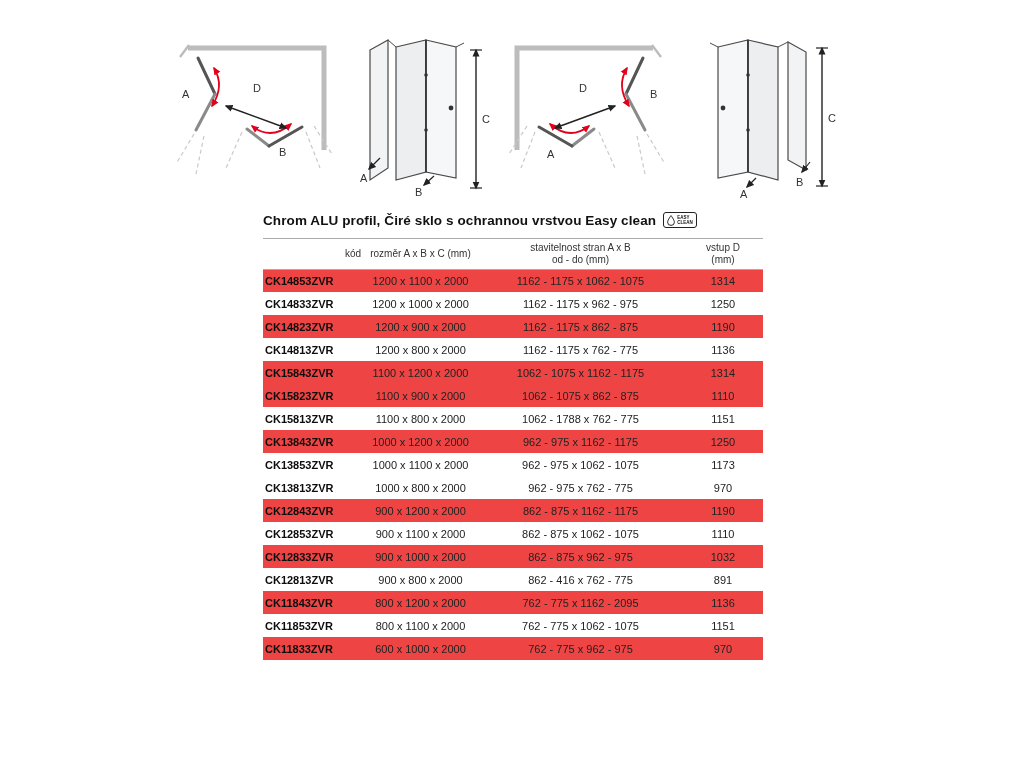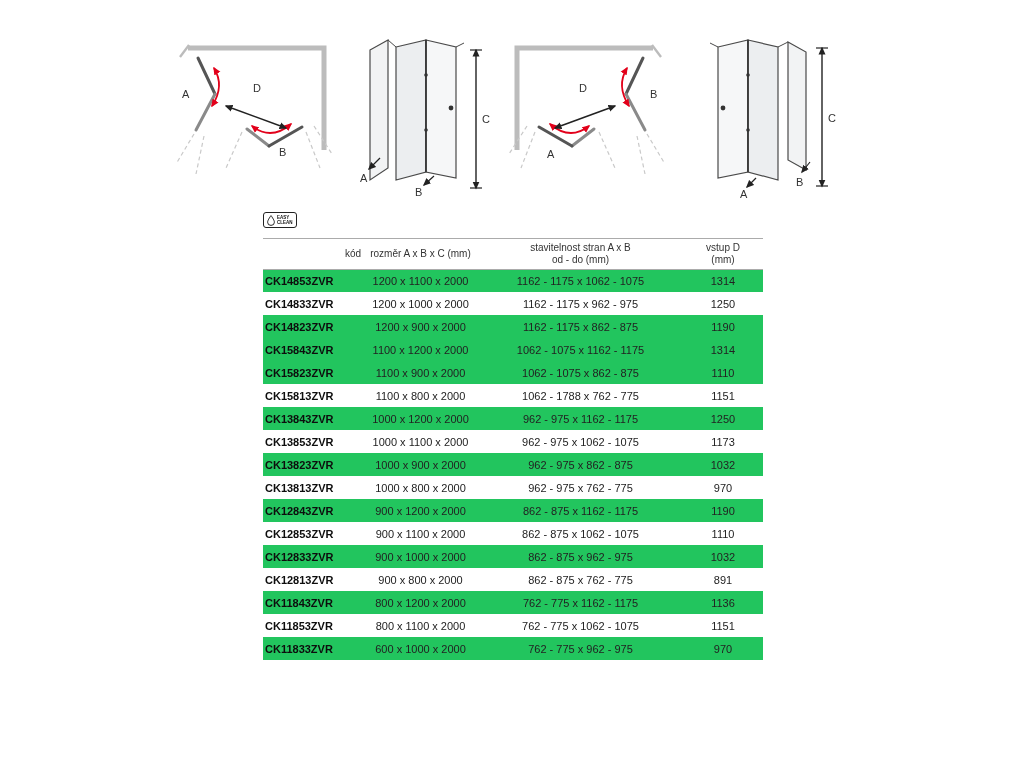--- a/index.html
+++ b/index.html
@@ -20,21 +20,21 @@
   table.spec { position:absolute; left:263px; top:238px; width:500px;
                border-collapse:collapse; table-layout:fixed; }
   .spec thead th { font-size:10px; font-weight:normal; color:#333;
                    border-top:1px solid #ababab; border-bottom:1px solid #ababab;
                    padding:3px 2px; text-align:center; white-space:pre-line;
                    line-height:1.18; vertical-align:middle; }
   .spec thead th:first-child { text-align:right; }
   .spec td { font-size:11px; color:#222; height:23px; text-align:center; padding:0 2px;
              white-space:nowrap; overflow:hidden; }
   .spec td:first-child { text-align:left; font-weight:bold; color:#0d0d0d; }
-  .spec tr.striped { background:#22c55e;padding-left:44px; }
+  .spec tr.striped { background:#ef4444;padding-left:44px; }
 </style>
 </head>
 <body>
 
 <div class="stage">
 
   <svg class="diag" style="left:168px; top:28px;" width="168" height="168" viewBox="0 0 168 168">
     <defs>
       <marker id="r1" markerWidth="8" markerHeight="8" refX="6.5" refY="4" orient="auto-start-reverse" markerUnits="userSpaceOnUse">
         <path d="M0,0.5 L8,4 L0,7.5 Z" fill="#e2001a"></path>
@@ -152,20 +152,21 @@
       <line x1="116" y1="166" x2="128" y2="166" stroke="#222" stroke-width="1.2"></line>
     </g>
     <line x1="56" y1="158" x2="47" y2="167" stroke="#222" stroke-width="1.2" marker-end="url(#k4)"></line>
     <line x1="110" y1="142" x2="102" y2="152" stroke="#222" stroke-width="1.2" marker-end="url(#k4)"></line>
     <text class="dlabel" x="40" y="178">A</text>
     <text class="dlabel" x="96" y="166">B</text>
     <text class="dlabel" x="128" y="102">C</text>
   </svg>
 
   <div class="title-row">
+    <span class="title">Chrom ALU profil, Čiré sklo s ochrannou vrstvou Easy clean</span>
     <span class="badge">
       <svg width="8" height="11" viewBox="0 0 8 11">
         <path d="M4 0.6 C4 0.6 7.4 5 7.4 7.2 A3.4 3.2 0 0 1 0.6 7.2 C0.6 5 4 0.6 4 0.6 Z" fill="none" stroke="#111" stroke-width="0.9"></path>
       </svg>
       <span class="badge-text">EASY
 CLEAN</span>
     </span>
   </div>
 
   <table class="spec">
@@ -197,20 +198,26 @@
           <td>1200 x 1000 x 2000</td>
           <td>1162 - 1175 x 962 - 975</td>
           <td>1250</td>
         </tr>
         <tr class="striped">
           <td>CK14823ZVR</td>
           <td>1200 x 900 x 2000</td>
           <td>1162 - 1175 x 862 - 875</td>
           <td>1190</td>
         </tr>
+        <tr>
+          <td>CK14813ZVR</td>
+          <td>1200 x 800 x 2000</td>
+          <td>1162 - 1175 x 762 - 775</td>
+          <td>1136</td>
+        </tr>
         <tr class="striped">
           <td>CK15843ZVR</td>
           <td>1100 x 1200 x 2000</td>
           <td>1062 - 1075 x 1162 - 1175</td>
           <td>1314</td>
         </tr>
         <tr class="striped">
           <td>CK15823ZVR</td>
           <td>1100 x 900 x 2000</td>
           <td>1062 - 1075 x 862 - 875</td>
@@ -227,26 +234,20 @@
           <td>1000 x 1200 x 2000</td>
           <td>962 - 975 x 1162 - 1175</td>
           <td>1250</td>
         </tr>
         <tr>
           <td>CK13853ZVR</td>
           <td>1000 x 1100 x 2000</td>
           <td>962 - 975 x 1062 - 1075</td>
           <td>1173</td>
         </tr>
-        <tr class="striped">
-          <td>CK13823ZVR</td>
-          <td>1000 x 900 x 2000</td>
-          <td>962 - 975 x 862 - 875</td>
-          <td>1032</td>
-        </tr>
         <tr>
           <td>CK13813ZVR</td>
           <td>1000 x 800 x 2000</td>
           <td>962 - 975 x 762 - 775</td>
           <td>970</td>
         </tr>
         <tr class="striped">
           <td>CK12843ZVR</td>
           <td>900 x 1200 x 2000</td>
           <td>862 - 875 x 1162 - 1175</td>
@@ -260,27 +261,27 @@
         </tr>
         <tr class="striped">
           <td>CK12833ZVR</td>
           <td>900 x 1000 x 2000</td>
           <td>862 - 875 x 962 - 975</td>
           <td>1032</td>
         </tr>
         <tr>
           <td>CK12813ZVR</td>
           <td>900 x 800 x 2000</td>
-          <td>862 - 875 x 762 - 775</td>
+          <td>862 - 416 x 762 - 775</td>
           <td>891</td>
         </tr>
         <tr class="striped">
           <td>CK11843ZVR</td>
           <td>800 x 1200 x 2000</td>
-          <td>762 - 775 x 1162 - 1175</td>
+          <td>762 - 775 x 1162 - 2095</td>
           <td>1136</td>
         </tr>
         <tr>
           <td>CK11853ZVR</td>
           <td>800 x 1100 x 2000</td>
           <td>762 - 775 x 1062 - 1075</td>
           <td>1151</td>
         </tr>
         <tr class="striped">
           <td>CK11833ZVR</td>

